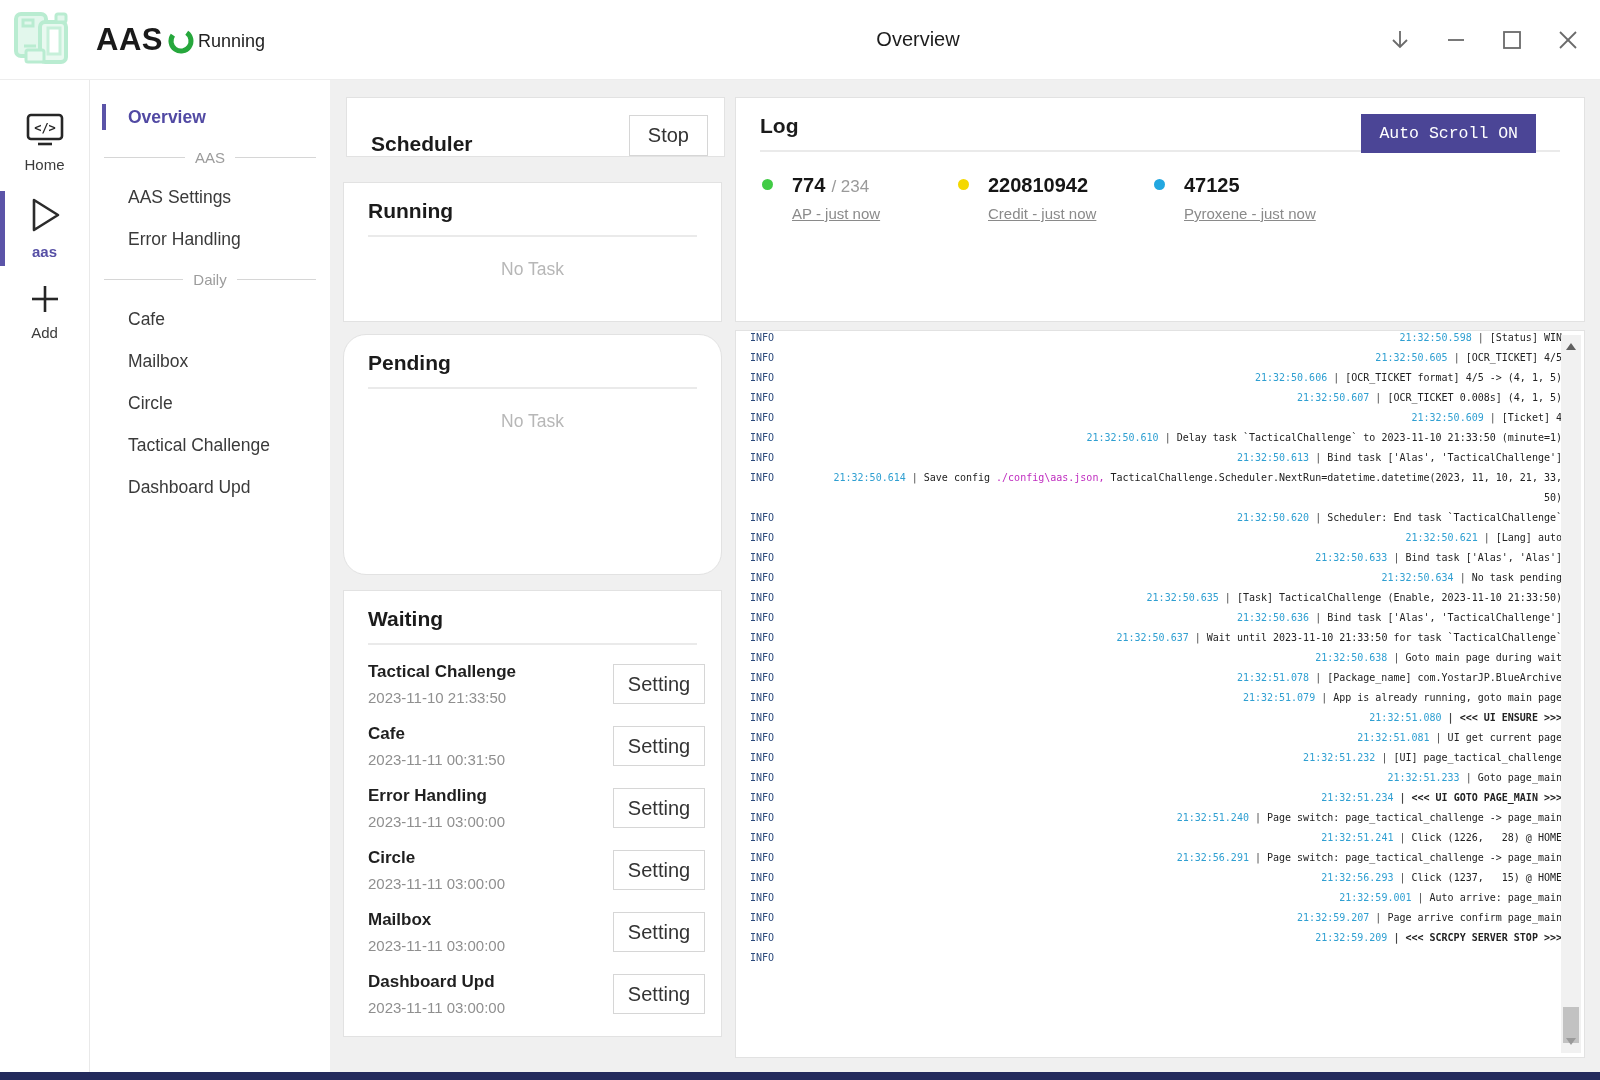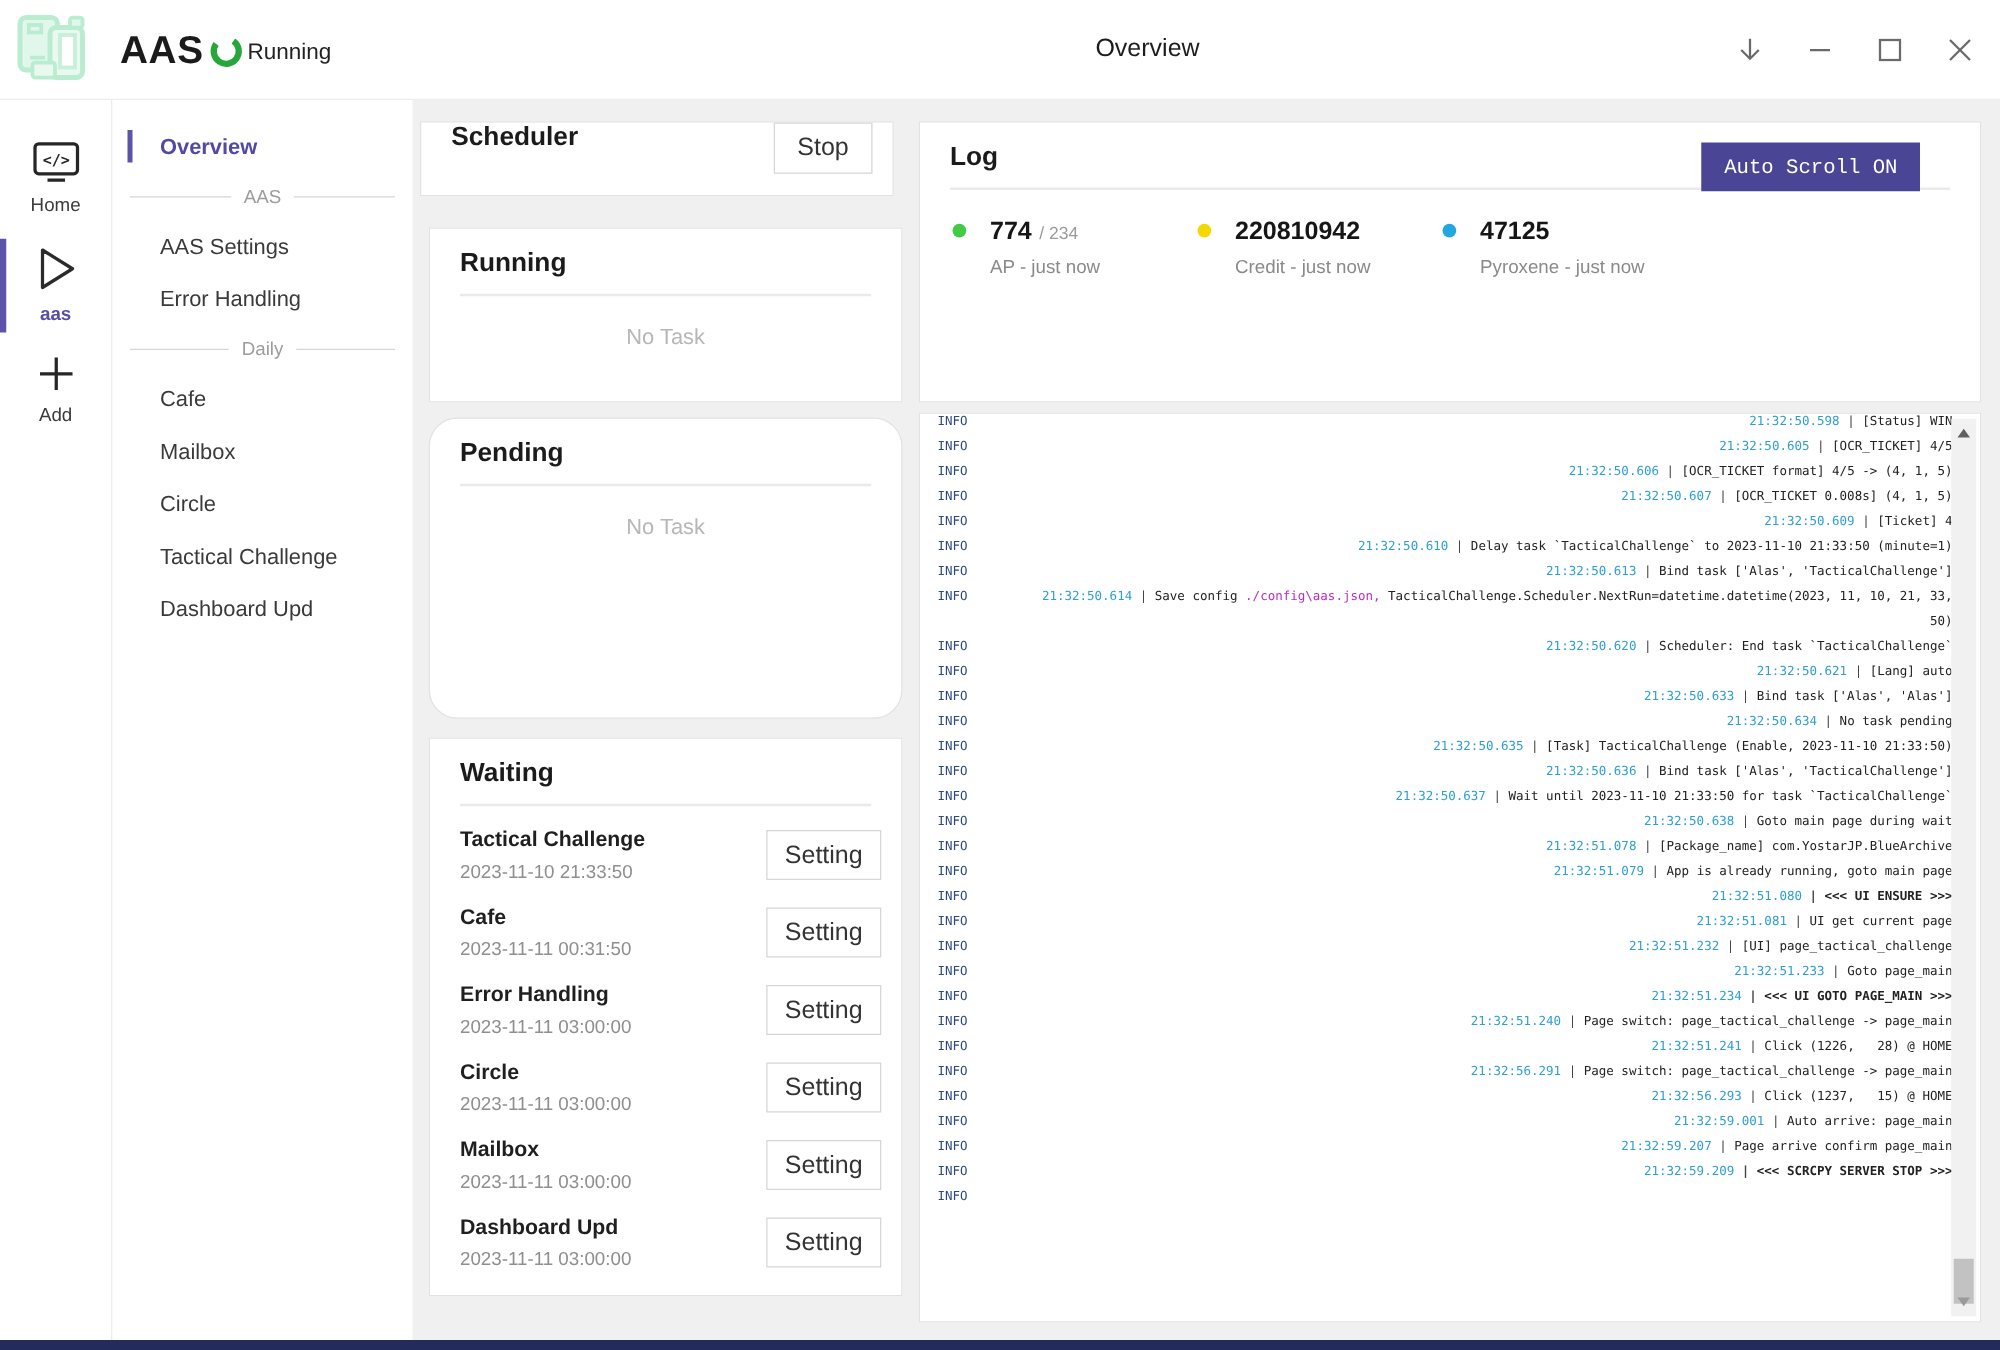--- a/index.html
+++ b/index.html
@@ -32,43 +32,43 @@
   .menu-divider { height:38px; display:flex; align-items:center; gap:10px; padding:0 14px; color:#9c9c9c; font-size:15px; }
   .menu-divider .line { flex:1; height:1px; background:#d6d6d6; }
 
   
   .content { position:absolute; left:330px; top:80px; right:0; bottom:8px; background:#f0f0f0; }
   .card { position:absolute; background:#fff; border:1px solid #e2e2e2; }
   .card-title { font-size:21px; font-weight:700; color:#1b1b1b; }
   .title-rule { height:2px; background:#eaeaea; margin:12px 24px 0 24px; }
   .no-task { text-align:center; color:#b7b7b7; font-size:17.5px; margin-top:22px; }
 
-  #scheduler-card { left:6px; top:17px; width:379px; height:60px; display:flex; align-items:flex-start; justify-content:space-between; padding:0 16px 0 24px; }
+  #scheduler-card { left:16px; top:17px; width:379px; height:60px; display:flex; align-items:flex-end; justify-content:space-between; padding:0 16px 0 24px; }
   .btn-outline { background:#fff; border:1px solid #d6d6d6; color:#333; font-size:20px; font-family:inherit; padding:8px 18px; cursor:pointer; }
 
   #running-card { left:13px; top:102px; width:379px; height:140px; padding-top:16px; }
   #running-card .card-title, #pending-card .card-title, #waiting-card .card-title { padding-left:24px; }
   #pending-card { left:13px; top:254px; width:379px; height:241px; padding-top:16px;border-radius:23px; }
 
   #waiting-card { left:13px; top:510px; width:379px; height:447px; padding-top:16px; }
   .waiting-list { margin-top:8px; }
   .waiting-row { position:relative; padding:9px 16px 9px 24px; }
   .waiting-name { font-size:17px; font-weight:700; color:#1f1f1f; }
   .waiting-time { font-size:15px; color:#8f8f8f; margin-top:7px; }
   .waiting-row .btn-outline { position:absolute; right:16px; top:50%; transform:translateY(-50%); width:92px; height:40px; padding:0; }
 
   #log-card { left:405px; top:17px; width:850px; height:225px; padding-top:16px; }
   #log-card .card-title { padding-left:24px; }
   .autoscroll-btn { position:absolute; right:48px; top:16px; background:#4b4596; color:#fff; border:none; font-size:16.5px; font-family:Liberation Mono, monospace; padding:10px 18px; cursor:pointer; }
   .stats-row { display:flex; margin:22px 0 0 26px; }
   .stat { width:196px; position:relative; padding-left:30px; }
   .stat-dot { position:absolute; left:0; top:5px; width:11px; height:11px; border-radius:50%; }
   .stat-value { font-size:20px; font-weight:700; color:#161616; }
-  .stat-suffix { font-size:14px; font-weight:400; color:#9a9a9a; margin-left:6px; }
-  .stat-label { font-size:15px; color:#8a8a8a; margin-top:8px; }
+  .stat-suffix { font-size:17px; font-weight:400; color:#9a9a9a; margin-left:6px; }
+  .stat-label { font-size:15px; color:#8a8a8a; margin-top:8px;text-decoration:underline; }
 
   #log-body { left:405px; top:250px; width:850px; height:728px; background:#fff; border:1px solid #e2e2e2; overflow:hidden; padding:8px 0 0 14px;
               font-family:"DejaVu Sans Mono", monospace; font-size:10px; line-height:20px; position:absolute; }
   .log-line { display:flex; }
   .log-line:first-child { margin-top:-11px; }
   .lvl { width:80px; flex-shrink:0; color:#2c4a7c; }
   .rest { width:732px; white-space:pre-wrap; overflow-wrap:break-word; color:#222;text-align:right; }
   .time { color:#2f9fd1; }
   .sep { color:#444; }
   .seg-path { color:#bf2cbf; }

